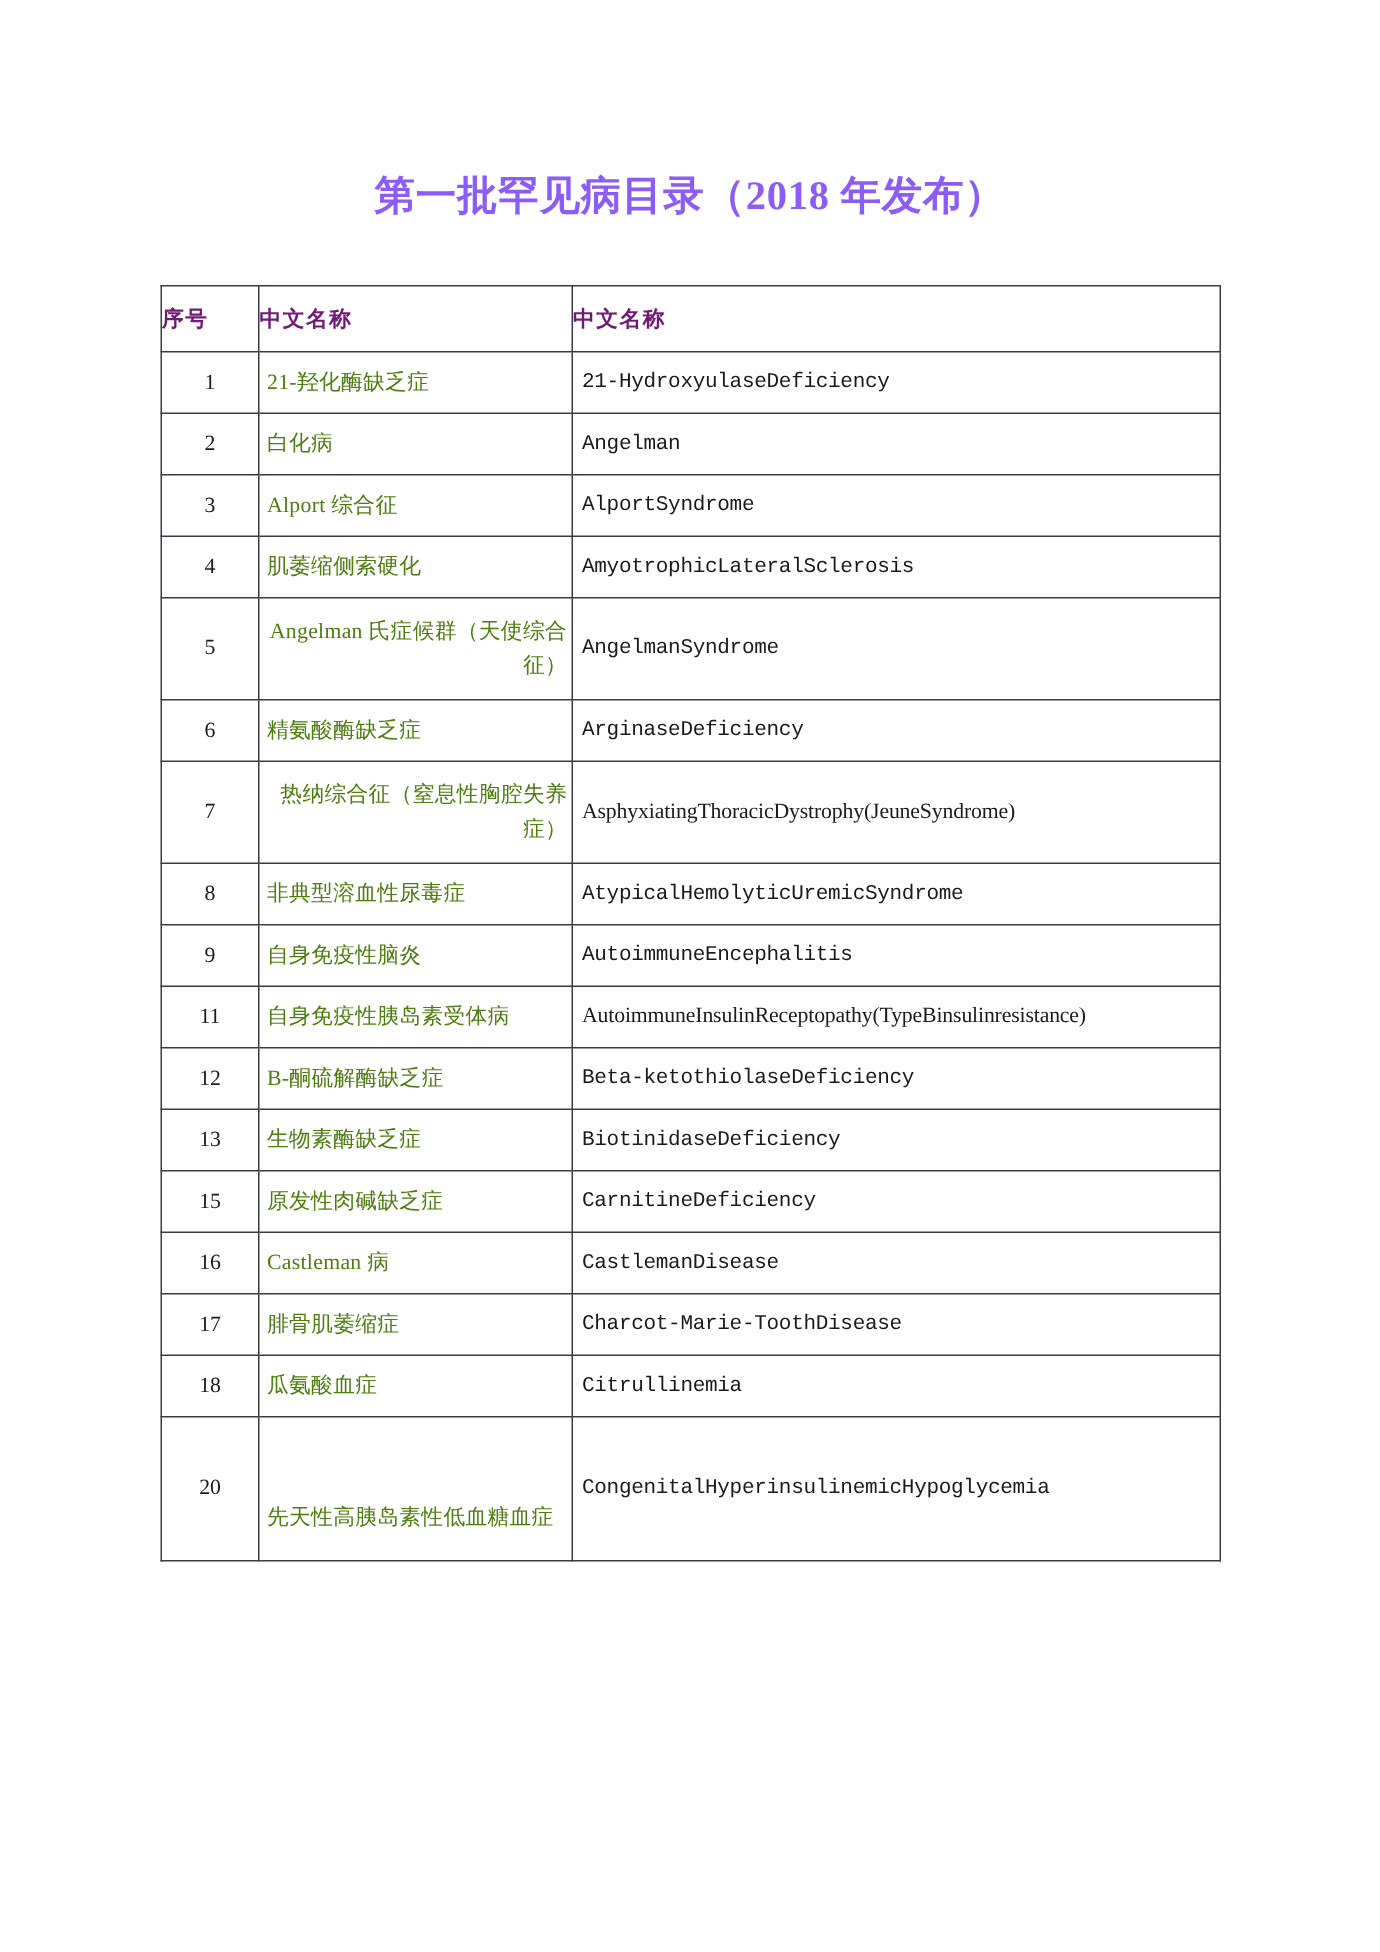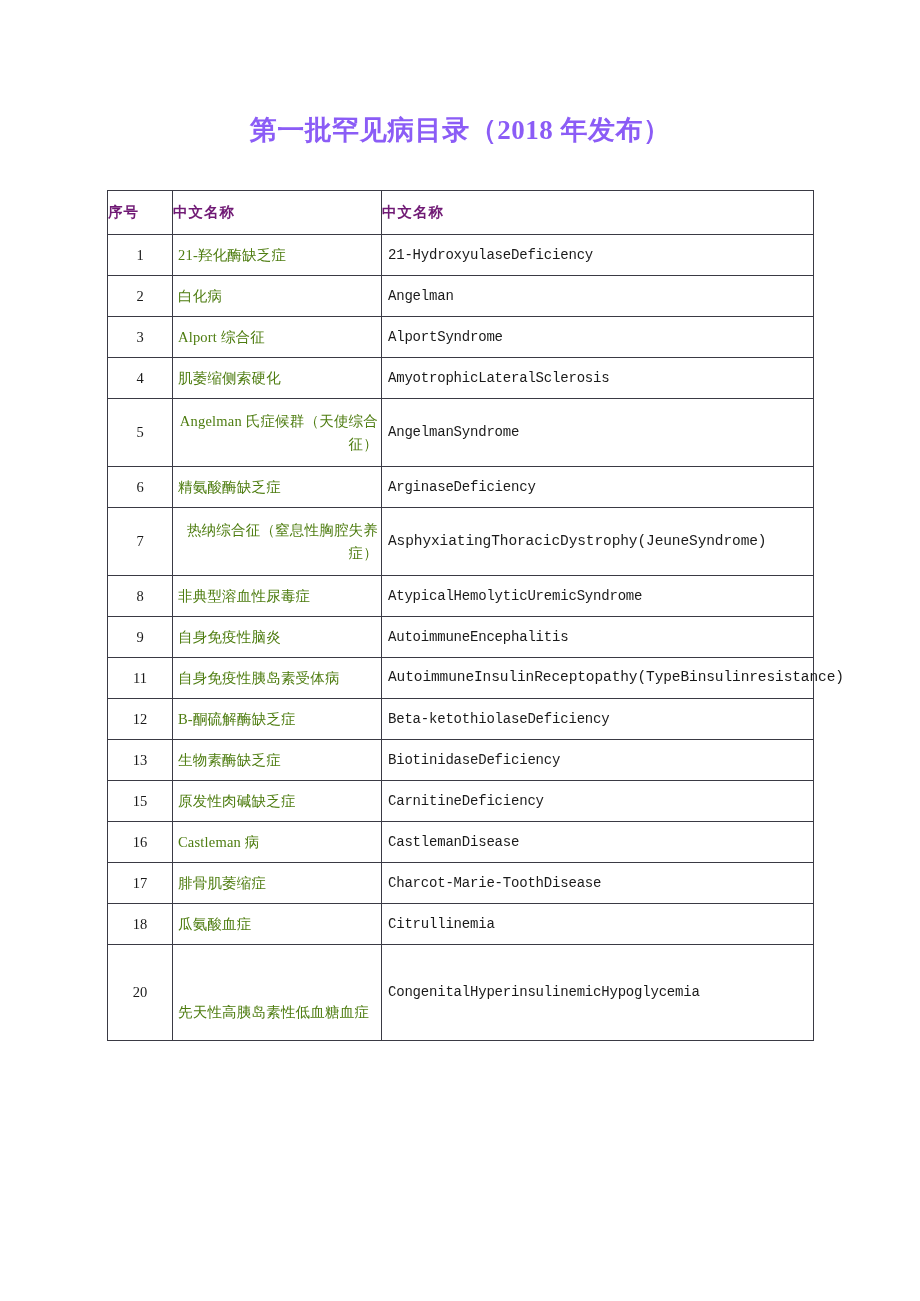--- a/index.html
+++ b/index.html
@@ -99,21 +99,21 @@
     color: #1a1a1a;
     padding: 0 4px 0 6px;
     line-height: 1.45;
     letter-spacing: -0.2px;
     white-space: nowrap;
     overflow: visible;
   }
 
   
   tbody td.en.sans {
-    font-family: Liberation Mono, monospace;
+    font-family: Liberation Serif, serif;
     font-size: 14.5px;
     letter-spacing: -0.1px;
   }
 
   
   tr.r-std td  { height: 40px; }
   tr.r-tall td { height: 67px; }
   tr.r-xtall td { height: 78px; }
 
   

